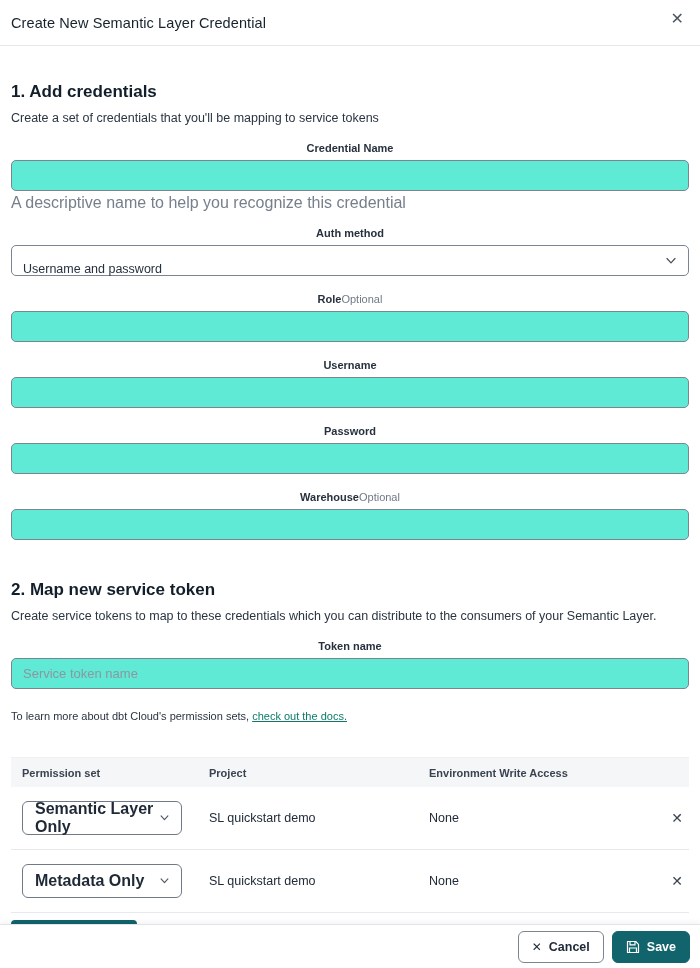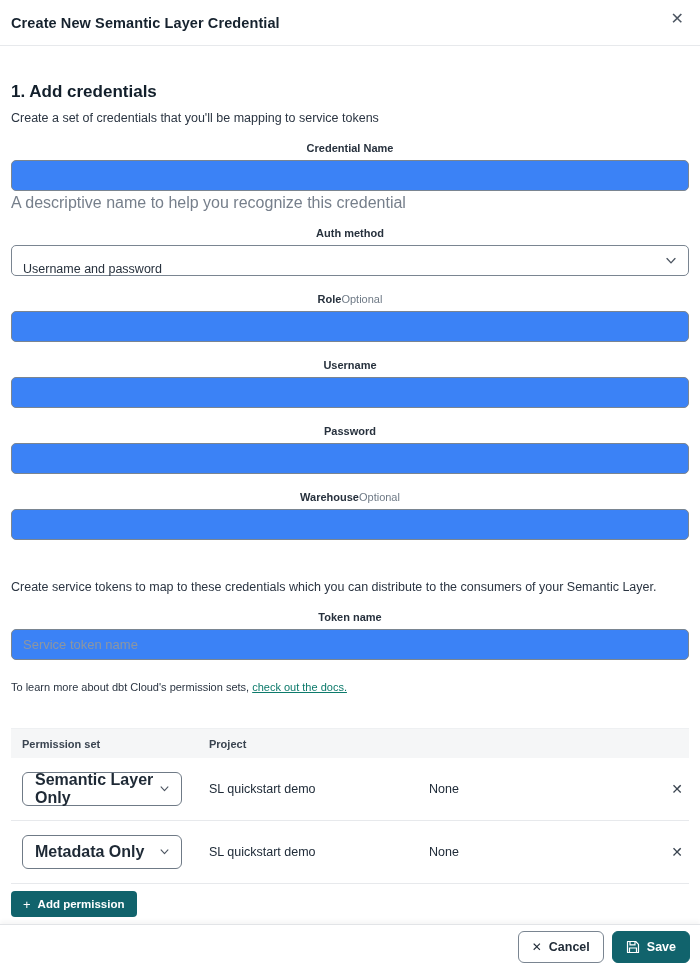--- a/index.html
+++ b/index.html
@@ -16,21 +16,21 @@
   }
   
   .modal-header {
     height: 46px;
     display: flex;
     align-items: center;
     justify-content: space-between;
     padding: 0 12px 0 11px;
     border-bottom: 1px solid #e7e9ec;
   }
-  .modal-title { font-size: 14.5px; font-weight: bold; color: #16222e; letter-spacing: .1px; }
+  .modal-title { font-size: 14.5px; font-weight: normal; color: #16222e; letter-spacing: .1px; }
   .close-btn {
     background: none; border: none; cursor: pointer;
     font-size: 16px; line-height: 1; color: #4d5662; font-weight: 300;
     padding: 4px; margin-top: -8px;
   }
   
   .modal-body { padding: 36px 11px 0 11px; }
   .section-heading { font-size: 17px; font-weight: bold; color: #121f2b; line-height: 20px; margin-bottom: 9px; }
   .section-desc { font-size: 12.5px; color: #2b3542; line-height: 15px; margin-bottom: 16px; }
   .field { margin-bottom: 17px; }
@@ -38,21 +38,21 @@
     display: flex; justify-content: center; align-items: baseline;
     margin-bottom: 5px;
   }
   .field-label { font-size: 11px; font-weight: bold; color: #27313d; line-height: 13px; }
   .optional-tag { font-size: 11px; color: #6f7a86; line-height: 13px; }
   .text-input {
     width: 100%; height: 31px;
     border: 1px solid #7a8591; border-radius: 5px;
     font-family: "Liberation Sans", sans-serif;
     font-size: 13px; color: #202c39; padding: 0 11px;
-    background: #3b82f6; outline: none;
+    background: #5eead4; outline: none;
   }
   .text-input::placeholder { color: #8d96a1; opacity: 1; }
   .helper-text { font-size: 16px; color: #767f8b; margin-top: 5px; line-height: 14px; }
   .select-box {
     position: relative; width: 100%; height: 31px;
     border: 1px solid #7a8591; border-radius: 5px;
     display: flex; align-items: center; padding: 16px 30px 0 11px;
     font-size: 12.5px; color: #27313d; background: #ffffff; cursor: pointer;
   }
   .select-chevron { position: absolute; right: 12px; top: 50%; transform: translateY(-50%); display: flex; }
@@ -175,36 +175,38 @@
       <div class="field">
         <div class="field-label-row">
           <span class="field-label">Warehouse</span>
           <span class="optional-tag">Optional</span>
         </div>
         <input class="text-input" type="text" value="" style="">
       </div>
     </div>
 
     <div class="section2">
+      <div class="section-heading">2. Map new service token</div>
       <div class="section-desc">Create service tokens to map to these credentials which you can distribute to the consumers of your Semantic Layer.</div>
 
       <div class="field">
         <div class="field-label-row">
           <span class="field-label">Token name</span>
         </div>
         <input class="text-input" type="text" placeholder="Service token name" style="">
       </div>
 
       <div class="docs-line"><span>To learn more about dbt Cloud's permission sets, </span><a class="docs-link">check out the docs.</a></div>
 
       
       <div class="perm-table">
         <div class="perm-grid perm-head">
           <div class="cell">Permission set</div>
           <div class="cell">Project</div>
+          <div class="cell">Environment Write Access</div>
           <div class="cell"></div>
         </div>
 
         <div class="perm-grid perm-row">
           <div class="cell">
             <div class="perm-select">
               <span>Semantic Layer Only</span>
               <span class="select-chevron">
                 <svg width="9" height="6" viewBox="0 0 10 7">
                     <path d="M1 1 L5 5.4 L9 1" fill="none" stroke="#4d5662" stroke-width="1.3" stroke-linecap="round" stroke-linejoin="round"></path>

